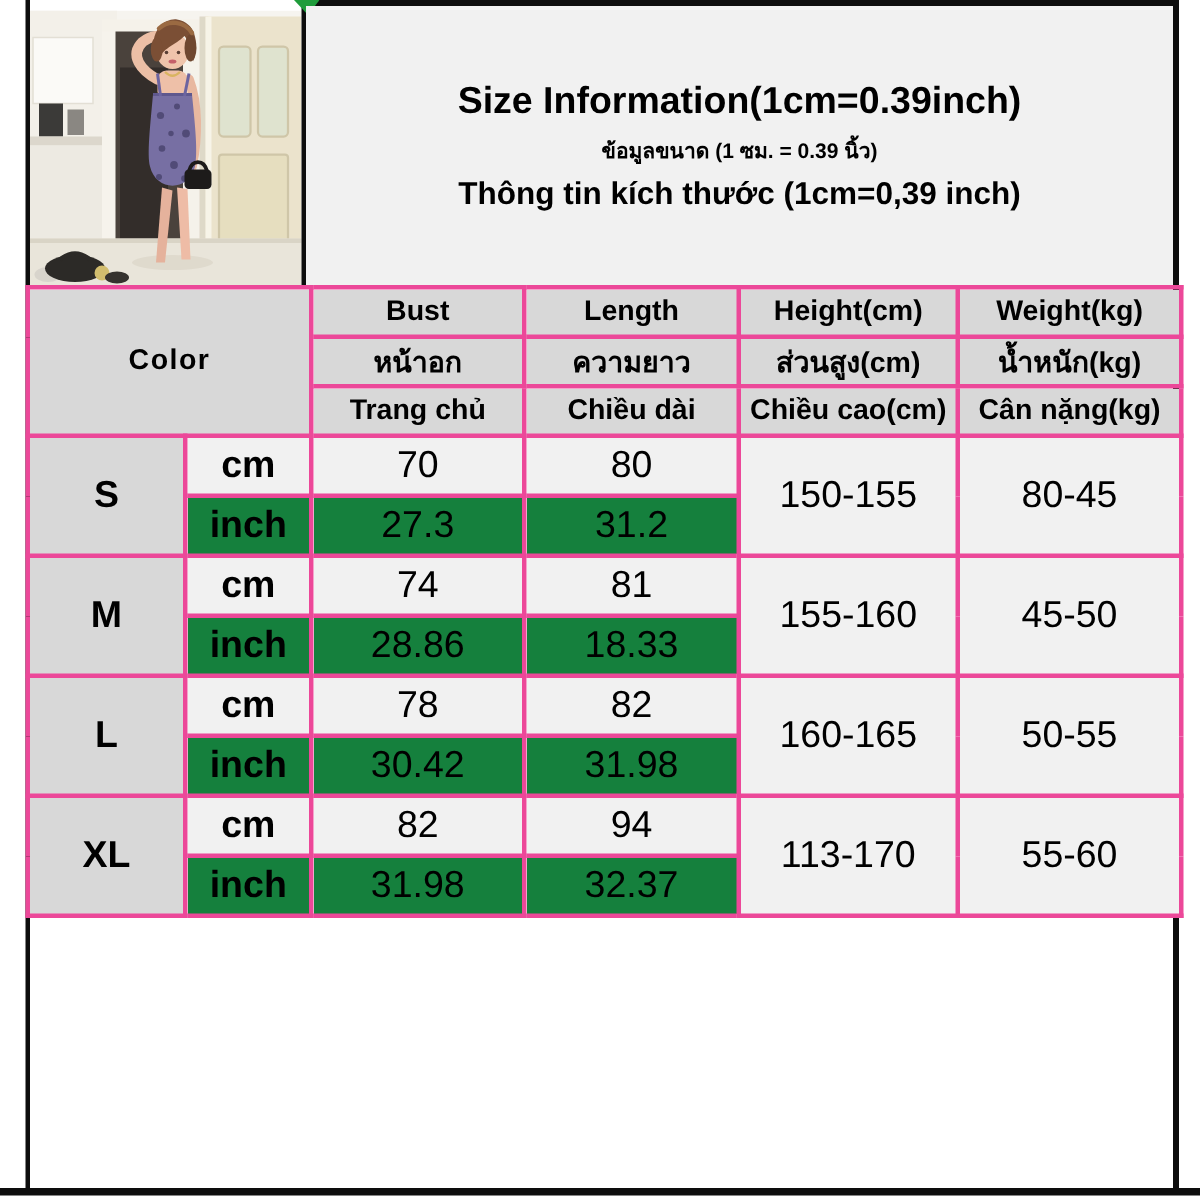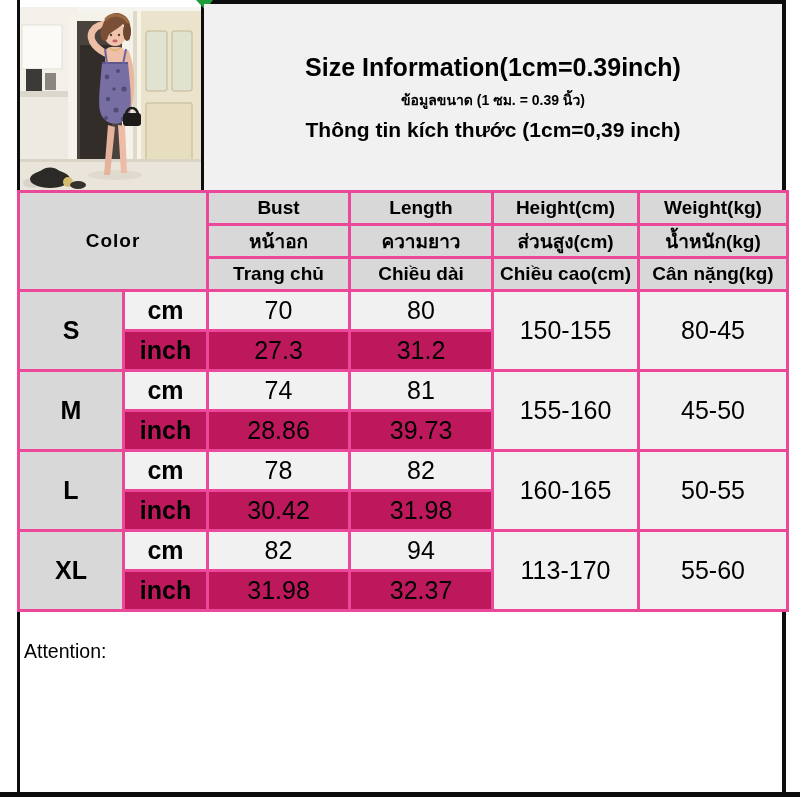--- a/index.html
+++ b/index.html
@@ -41,21 +41,21 @@
     border-collapse:collapse; table-layout:fixed; text-align:center;
   }
   .size-table td { border:3px solid #ec4899; vertical-align:middle; overflow:hidden; }
   .hrow td { height:33px; font-weight:700; font-size:19px; }
   .brow td { height:40px; font-size:25px; }
   .size-corner { font-size:37px; font-weight:700; letter-spacing:1px; }
   .letter { font-weight:700; font-size:21px; }
   .unit   { font-weight:700; font-size:18px; }
   .bg-head  { background:#d8d8d8; }
   .bg-light { background:#f1f1f1; }
-  .bg-white { background:#be185d; }
+  .bg-white { background:#15803d; }
 
   
   .attention {
     position:absolute; left:24px; top:637px; width:754px;
     font-size:19.5px; line-height:28.5px;
   }
 </style>
 </head>
 <body>
 
@@ -194,21 +194,21 @@
         <td rowspan="2" class="bg-head letter">M</td>
         <td class="bg-light unit">cm</td>
         <td class="bg-light">74</td>
         <td class="bg-light">81</td>
         <td rowspan="2" class="bg-light">155-160</td>
         <td rowspan="2" class="bg-light">45-50</td>
       </tr>
       <tr class="brow">
         <td class="bg-white unit">inch</td>
         <td class="bg-white">28.86</td>
-        <td class="bg-white">39.73</td>
+        <td class="bg-white">18.33</td>
       </tr>
 
       <tr class="brow">
         <td rowspan="2" class="bg-head letter">L</td>
         <td class="bg-light unit">cm</td>
         <td class="bg-light">78</td>
         <td class="bg-light">82</td>
         <td rowspan="2" class="bg-light">160-165</td>
         <td rowspan="2" class="bg-light">50-55</td>
       </tr>
@@ -228,16 +228,15 @@
       </tr>
       <tr class="brow">
         <td class="bg-white unit">inch</td>
         <td class="bg-white">31.98</td>
         <td class="bg-white">32.37</td>
       </tr>
     </tbody>
   </table>
 
   <div class="attention">
-    <div>Attention:</div>
   </div>
 
 </div>
 
 </body></html>

